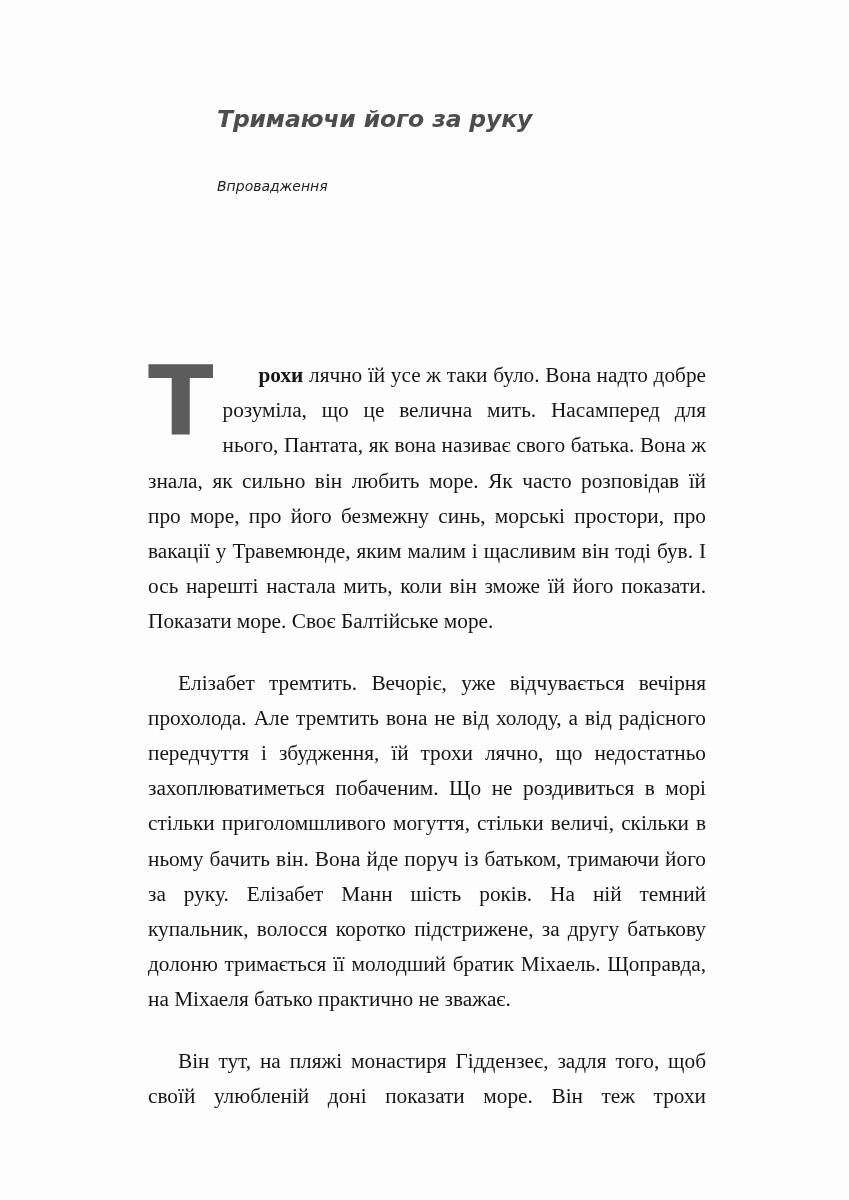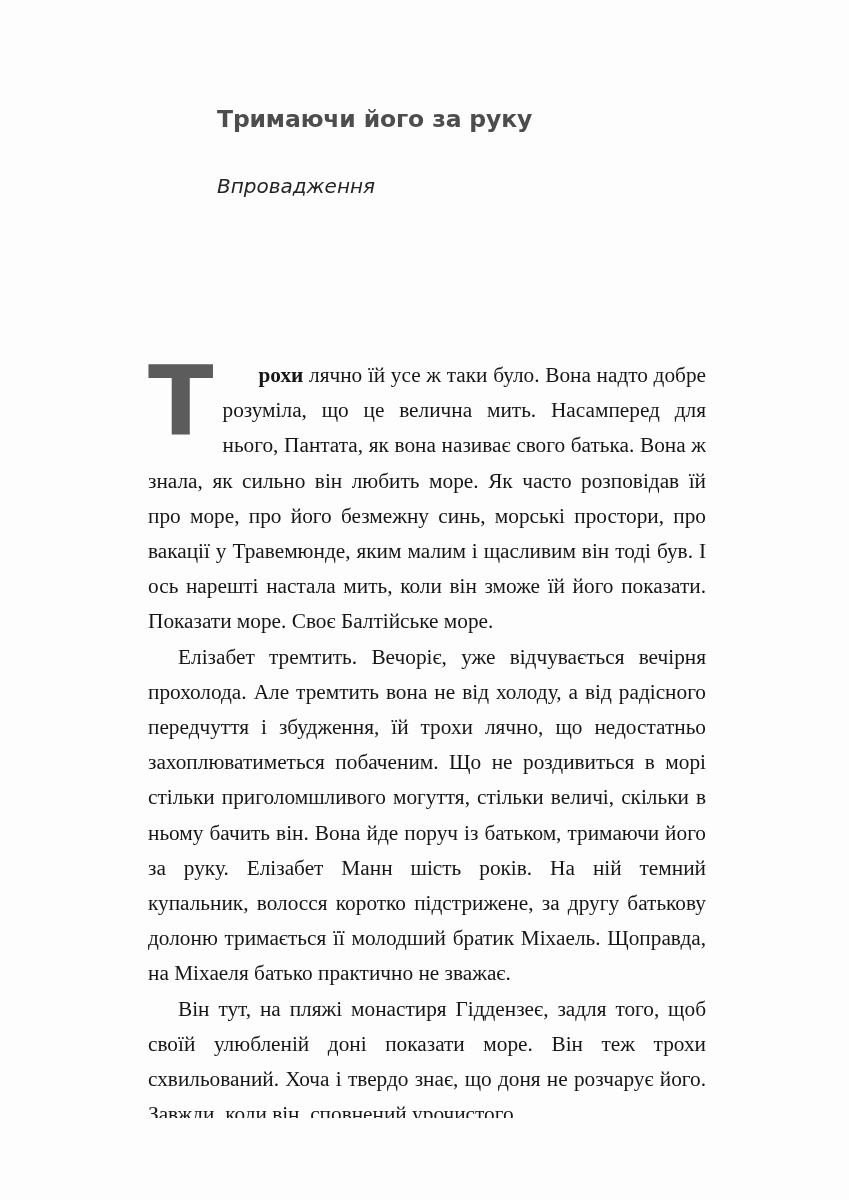--- a/index.html
+++ b/index.html
@@ -35,27 +35,28 @@
 
   .chapter-title {
     font-family: "DejaVu Sans", "Liberation Sans", sans-serif;
     font-weight: bold;
     font-size: 23.5px;
     line-height: 30px;
     letter-spacing: -0.15px;
     color: #4d4d4d;
     margin: 0;
     white-space: nowrap;
+    font-style: italic;
   }
 
   .chapter-subtitle {
     font-family: "DejaVu Sans", "Liberation Sans", sans-serif;
     font-style: italic;
     font-weight: normal;
-    font-size: 20px;
+    font-size: 14px;
     line-height: 26px;
     color: #242424;
     margin: 0;
     padding-top: 39px;
     white-space: nowrap;
   }
 
   
   .body-column {
     position: absolute;
@@ -70,20 +71,21 @@
     font-size: 21.3px;
     line-height: 35.2px;
     text-align: justify;
     text-justify: inter-word;
     color: #161616;
     hyphens: manual;
   }
 
   .body-paragraph + .body-paragraph {
     text-indent: 30px;
+    margin-top: 26px;
   }
 
   
   .dropcap {
     float: left;
     font-family: "DejaVu Sans", "Liberation Sans", sans-serif;
     font-weight: bold;
     font-size: 96px;
     line-height: 0.80;
     color: #5c5c5c;

